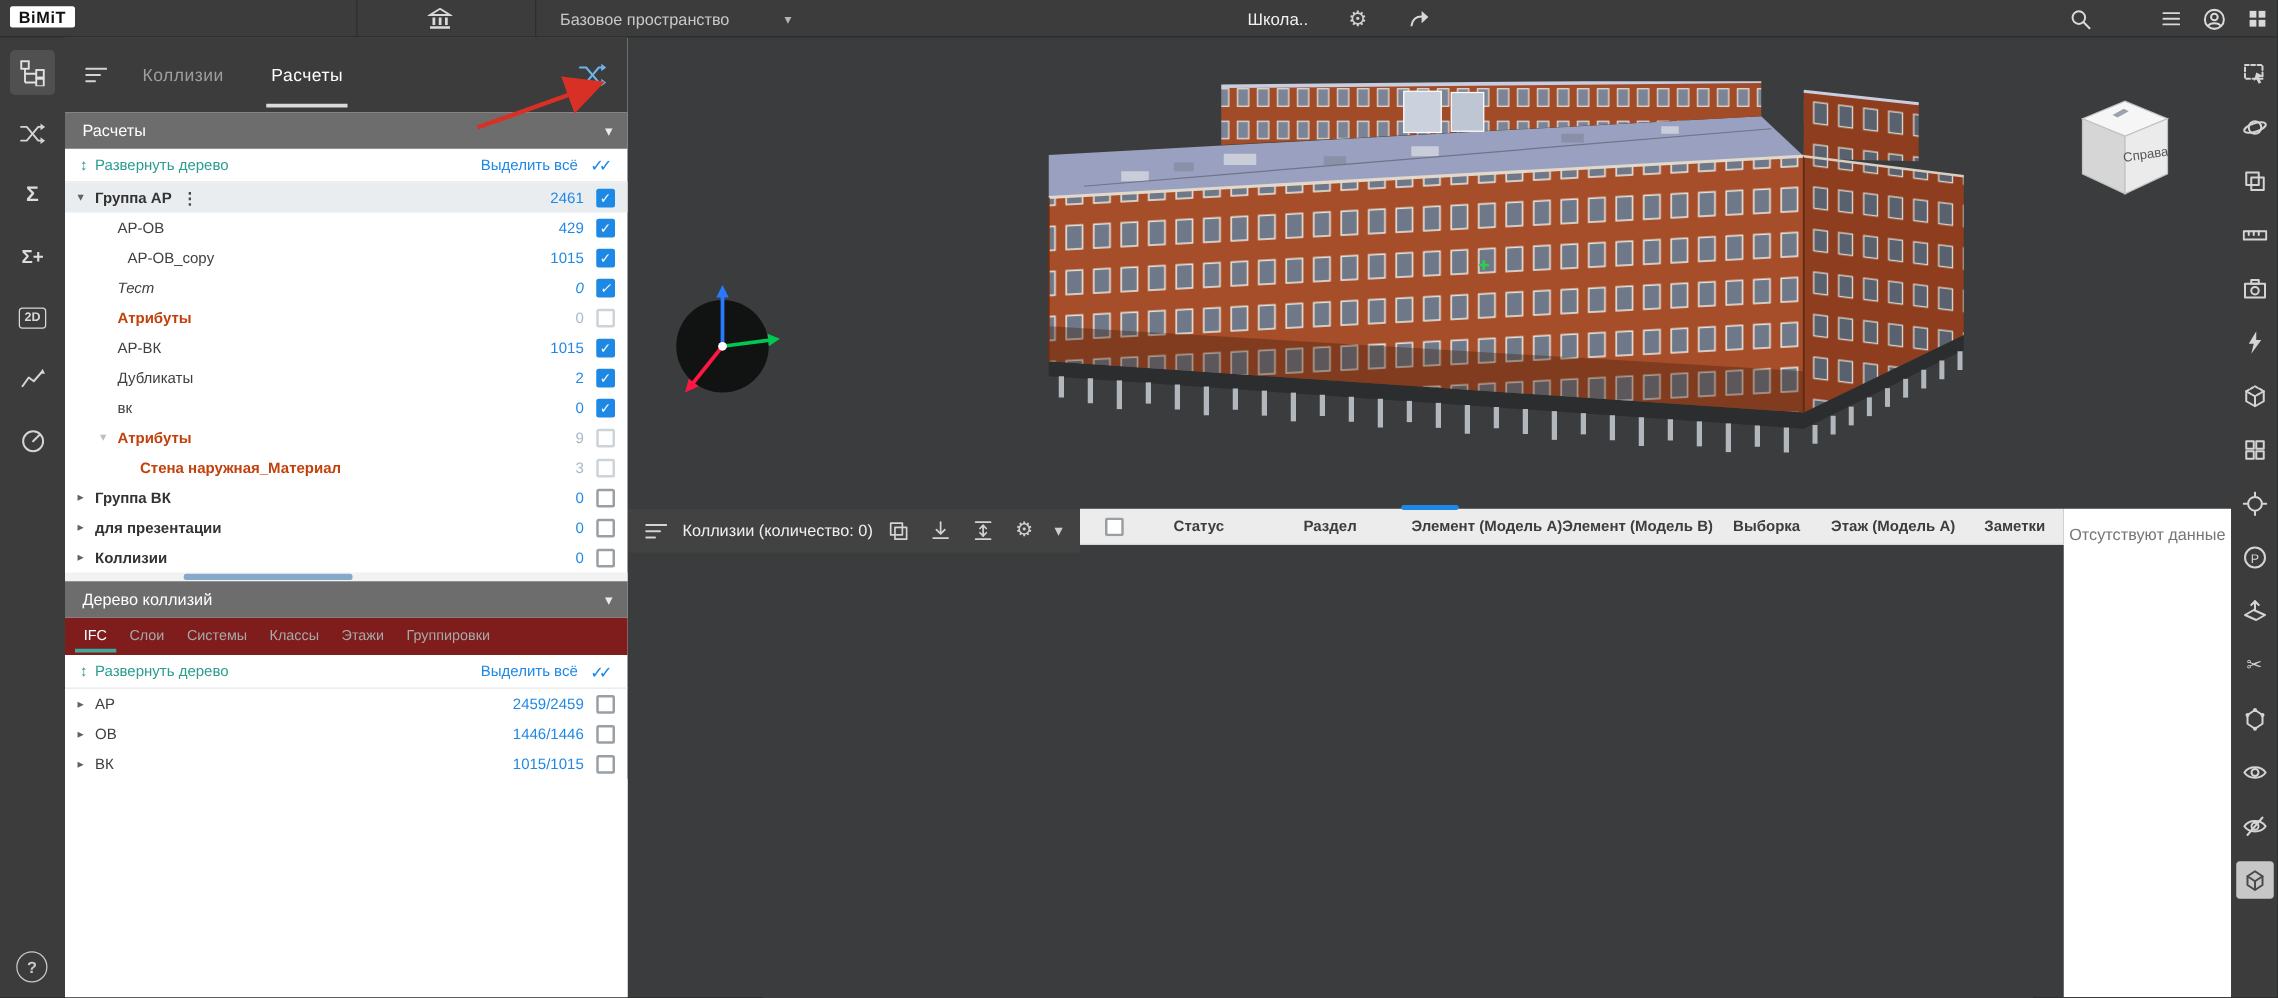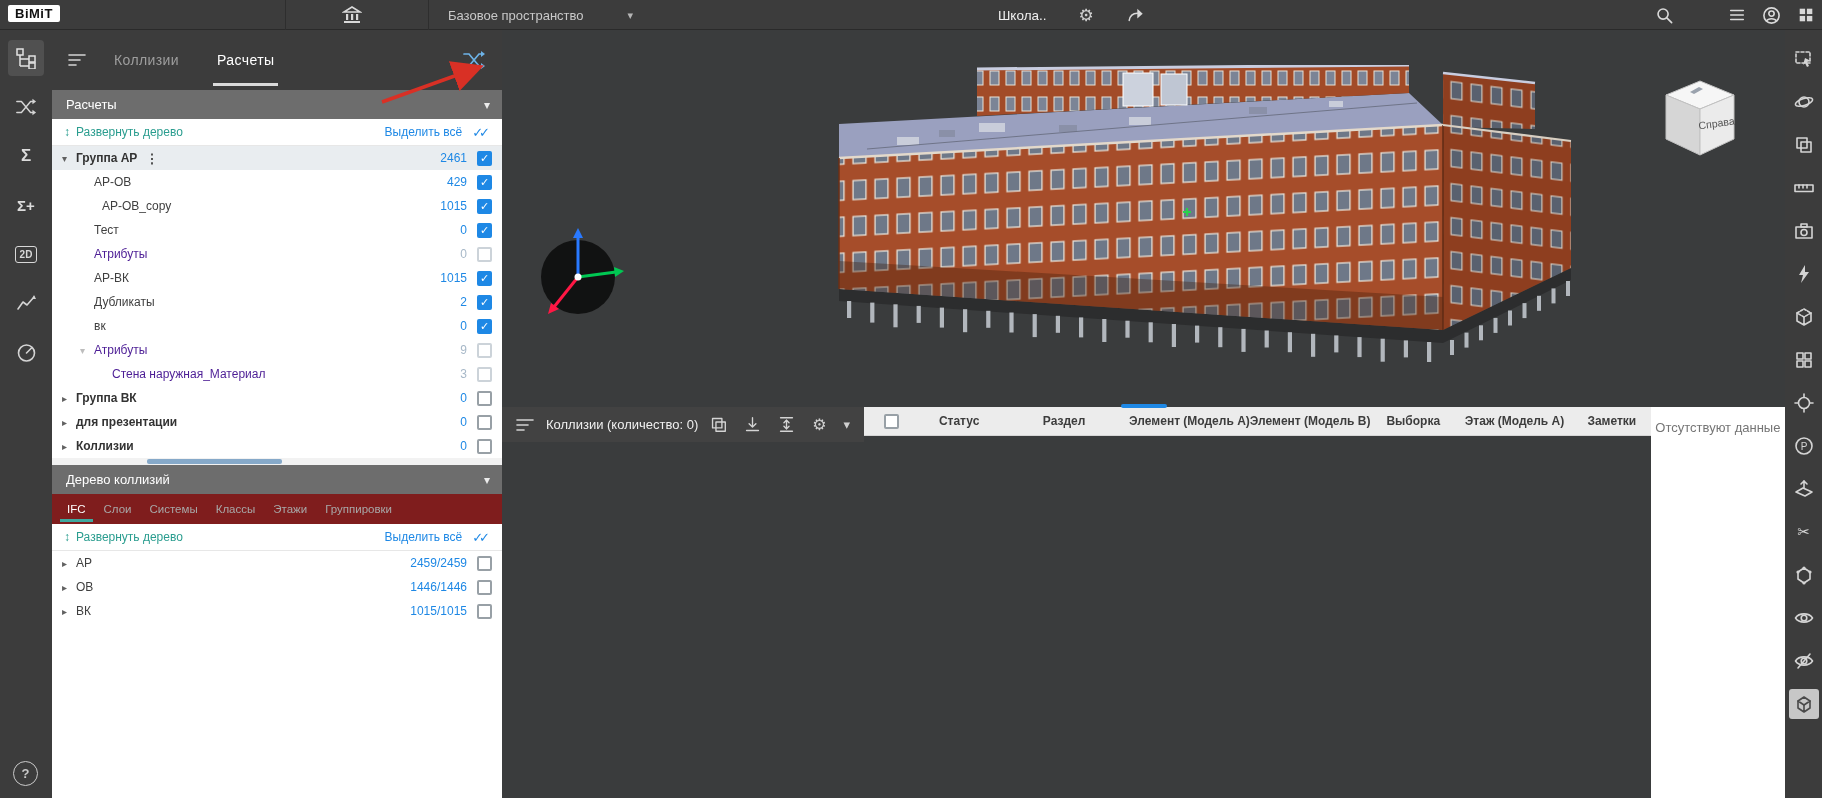--- a/index.html
+++ b/index.html
@@ -34,21 +34,21 @@
   .tree-controls{height:27px;display:flex;align-items:center;justify-content:space-between;padding:0 12px;border-bottom:1px solid #e7e7e7;flex:none;font-size:12px;}
   .tc-left{color:#2a9d8f;display:flex;align-items:center;gap:6px;cursor:pointer;}
   .tc-right{color:#1e88e5;display:flex;align-items:center;gap:10px;cursor:pointer;}
   .dbl{letter-spacing:-4px;font-size:13px;padding-right:4px;}
   .tree{flex:none;display:flex;flex-direction:column;}
   .tree-row{height:24px;display:flex;align-items:center;padding-right:10px;font-size:12px;color:#3f3f3f;cursor:default;}
   .tree-row.sel{background:#e9edf0;}
   .tree-row .caret{width:14px;flex:none;font-size:10px;color:#616161;cursor:pointer;}
   .tree-row .lbl{white-space:nowrap;}
   .tree-row.b .lbl{font-weight:bold;color:#333;}
-  .tree-row.muted .lbl{color:#4c1d95;}
+  .tree-row.muted .lbl{color:#c2410c;font-weight:bold;}
   .tree-row.muted .caret{color:#bdbdbd;}
   .kebab{margin-left:8px;color:#4a4a4a;font-weight:bold;font-size:13px;cursor:pointer;}
   .cnt{margin-left:auto;color:#1e88e5;font-size:12px;}
   .tree-row.muted .cnt{color:#a7b8c8;}
   .cbx{width:15px;height:15px;border-radius:2px;margin-left:10px;flex:none;display:flex;align-items:center;justify-content:center;font-size:11px;cursor:pointer;}
   .cbx.on{background:#1e88e5;color:#fff;}
   .cbx.off{border:2px solid #98a0a6;background:#fff;}
   .cbx.off.mut{border-color:#ccd3d9;}
   .hscroll{height:7px;background:#f2f2f2;position:relative;flex:none;}
   .hscroll .thumb{position:absolute;left:95px;top:1px;width:135px;height:5px;background:#86a9c9;border-radius:2px;}
@@ -237,21 +237,21 @@
           <span class="lbl">АР-ОВ</span>
           <span class="cnt">429</span>
           <span class="cbx on">✓</span>
         </div>
         <div class="tree-row" style="padding-left: 36px;">
           <span class="caret"></span>
           <span class="lbl">АР-ОВ_copy</span>
           <span class="cnt">1015</span>
           <span class="cbx on">✓</span>
         </div>
-        <div class="tree-row" style="padding-left: 28px;">
+        <div class="tree-row" style="padding-left: 28px; font-style: italic;">
           <span class="caret"></span>
           <span class="lbl">Тест</span>
           <span class="cnt">0</span>
           <span class="cbx on">✓</span>
         </div>
         <div class="tree-row muted" style="padding-left: 28px;">
           <span class="caret"></span>
           <span class="lbl">Атрибуты</span>
           <span class="cnt">0</span>
           <span class="cbx off mut"></span>

